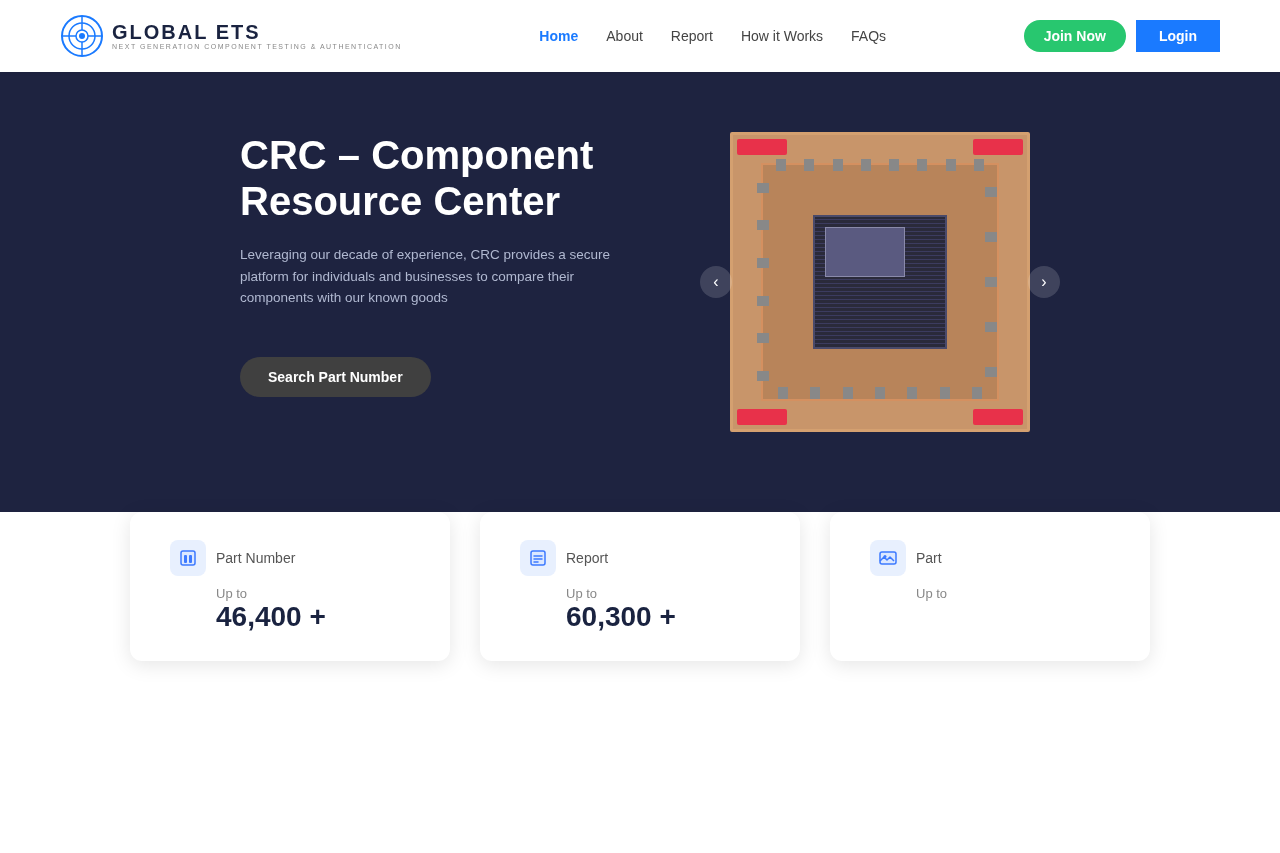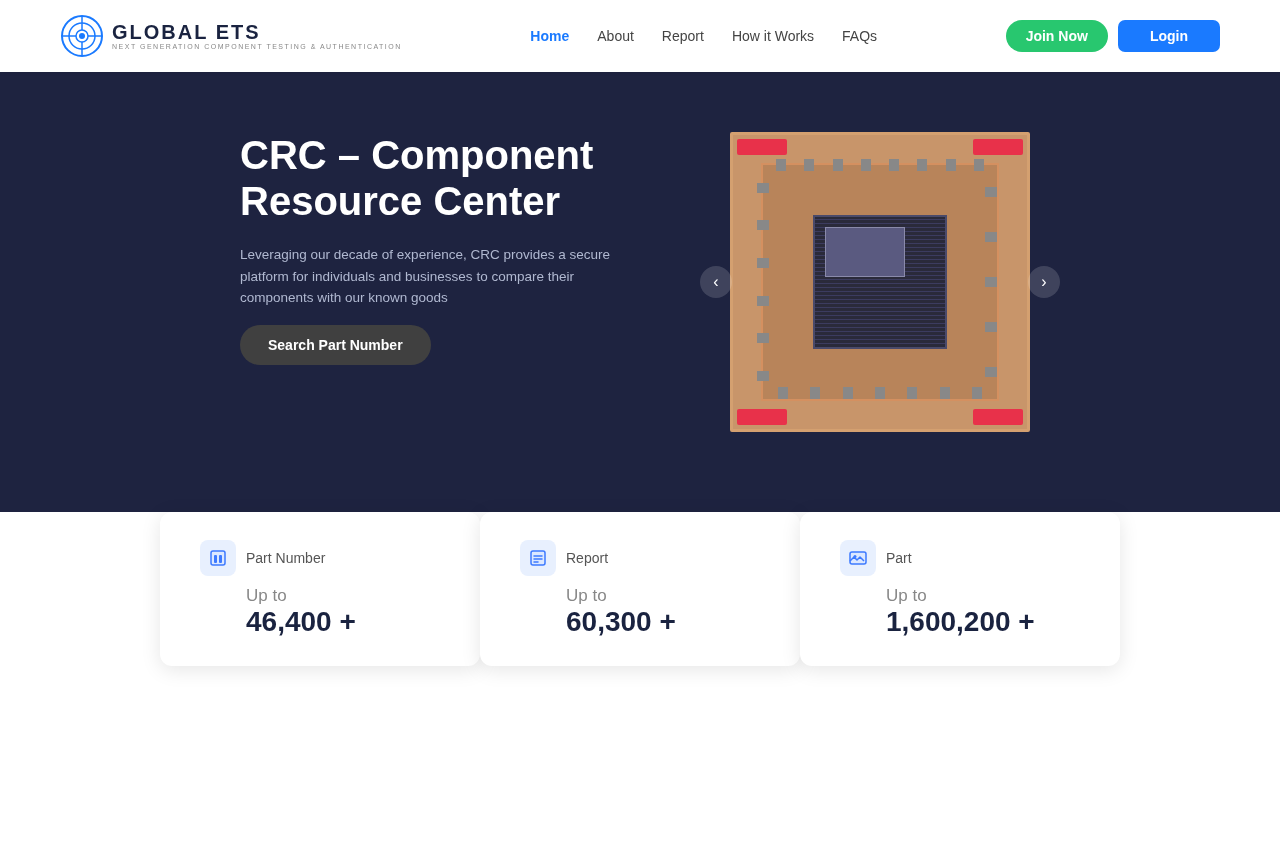--- a/index.html
+++ b/index.html
@@ -72,22 +72,22 @@
       border-radius: 20px;
       padding: 8px 20px;
       font-size: 14px;
       font-weight: 600;
       cursor: pointer;
     }
     .btn-login {
       background: #1a7aff;
       color: #fff;
       border: none;
-      border-radius: 7px;
-      padding: 8px 32px;
+      border-radius: 0;
+      padding: 8px 23px;
       font-size: 14px;
       font-weight: 600;
       cursor: pointer;
     }
 
     
     .hero {
       background: #1e2340;
       min-height: 480px;
       display: flex;
@@ -107,21 +107,21 @@
       font-size: 40px;
       font-weight: 800;
       line-height: 1.15;
       color: #fff;
       margin-bottom: 20px;
     }
     .hero-desc {
       font-size: 13.5px;
       color: #b0b8d0;
       line-height: 1.6;
-      margin-bottom: 16px;
+      margin-bottom: 48px;
       max-width: 380px;
     }
     .btn-search {
       background: #404040;
       color: #fff;
       border: none;
       border-radius: 24px;
       padding: 12px 28px;
       font-size: 14px;
       font-weight: 700;
@@ -259,20 +259,21 @@
       justify-content: space-around;
       padding: 4px 0;
     }
 
     
     .stats-section {
       background: #fff;
       padding: 0 80px 40px;
       display: flex;
       justify-content: center;
+      gap: 30px;
       margin-top: -40px;
       position: relative;
       z-index: 5;
     }
     .stat-card {
       background: #fff;
       border-radius: 12px;
       box-shadow: 0 4px 20px rgba(0,0,0,0.10);
       padding: 28px 40px;
       flex: 1;
@@ -304,21 +305,21 @@
     .stat-label {
       font-size: 14px;
       color: #555;
       font-weight: 500;
     }
     .stat-value-row {
       align-self: flex-start;
       padding-left: 46px;
     }
     .stat-sub {
-      font-size: 17px;
+      font-size: 13px;
       color: #888;
     }
     .stat-value {
       font-size: 28px;
       font-weight: 700;
       color: #1a2340;
     }
 
     .bottom-white {
       background: #fff;
@@ -469,18 +470,17 @@
         <svg viewBox="0 0 20 20" fill="none" xmlns="http://www.w3.org/2000/svg">
           <rect x="2" y="4" width="16" height="12" rx="2" fill="#dce8ff" stroke="#3d7aff" stroke-width="1.5"></rect>
           <circle cx="7" cy="8.5" r="1.5" fill="#3d7aff"></circle>
           <path d="M2 13l4-4 3 3 3-3 4 4" stroke="#3d7aff" stroke-width="1.5" stroke-linejoin="round" fill="none"></path>
         </svg>
       </div>
       <span class="stat-label">Part</span>
     </div>
     <div class="stat-value-row">
       <div class="stat-sub">Up to</div>
-      <div class="stat-value">1,600,200 +</div>
     </div>
   </div>
 </div>
 
 <div class="bottom-white"></div>
 
 </body></html>

